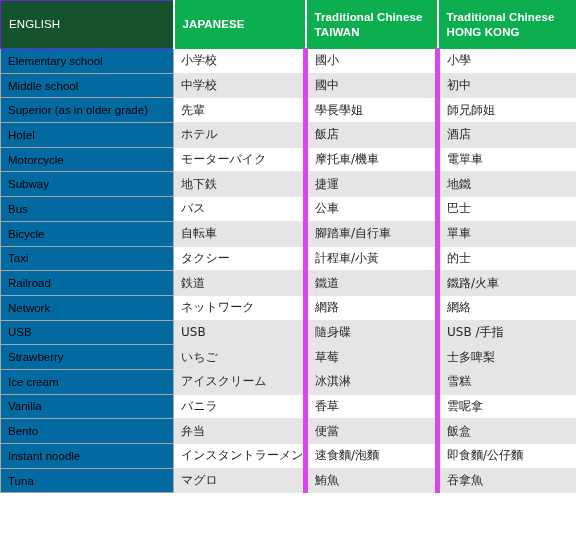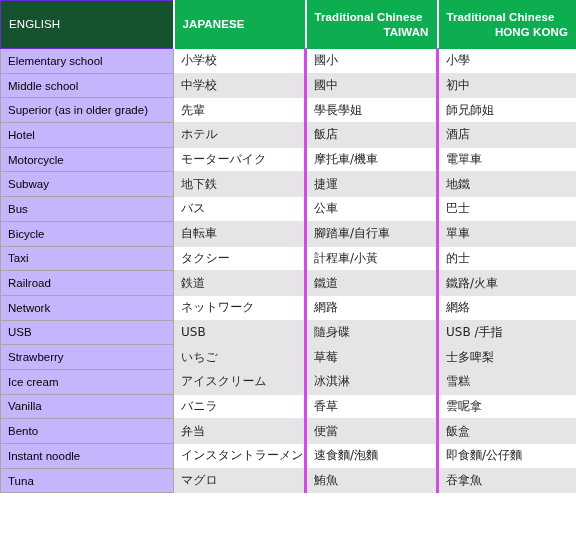--- a/index.html
+++ b/index.html
@@ -45,57 +45,57 @@
     font-weight: normal;
     font-size: 11.5px;
   }
   th.h-green {
     background: #0CAE50;
     border-left: 2px solid #ffffff;
     border-top: 1px solid #0CAE50;
     border-bottom: 1px solid #0CAE50;
     border-right: 1px solid #0CAE50;
   }
-  th .hline2 { display: block; text-align: right; }
+  th .hline2 { display: block; }
 
   
   tbody tr { height: 24.7px; }
 
   td {
     padding: 0 7px;
     vertical-align: middle;
     font-size: 11.5px;
     color: #1a1a1a;
     white-space: nowrap;
     overflow: hidden;
   }
 
   
   td.c-en {
-    background: #c4b5fd;
+    background: #0369a1;
     border: 1px solid #A6A6A6;
     font-size: 11.5px;
     color: #000000;
   }
 
   
   td.c-cjk {
     font-family: "DejaVu Sans", "Liberation Sans", sans-serif;
     font-size: 12px;
     color: #262626;
     border-bottom: 1px solid #DCE9E7;
     border-top: 0;
     border-left: 0;
     border-right: 0;
     background: #ffffff;
   }
   tbody tr.alt td.c-cjk { background: #e5e5e5; }
 
   
-  td.c-tw, td.c-hk { border-left: 3px solid #d946ef; margin-left: 14px; }
+  td.c-tw, td.c-hk { border-left: 5px solid #d946ef; margin-left: 14px; }
 
   
   tbody tr:first-child td.c-cjk { border-top: 1px solid #D9D9D9; }
 </style>
 </head>
 <body>
 
 <table id="vocab-table">
   <colgroup>
     <col class="c-en">

